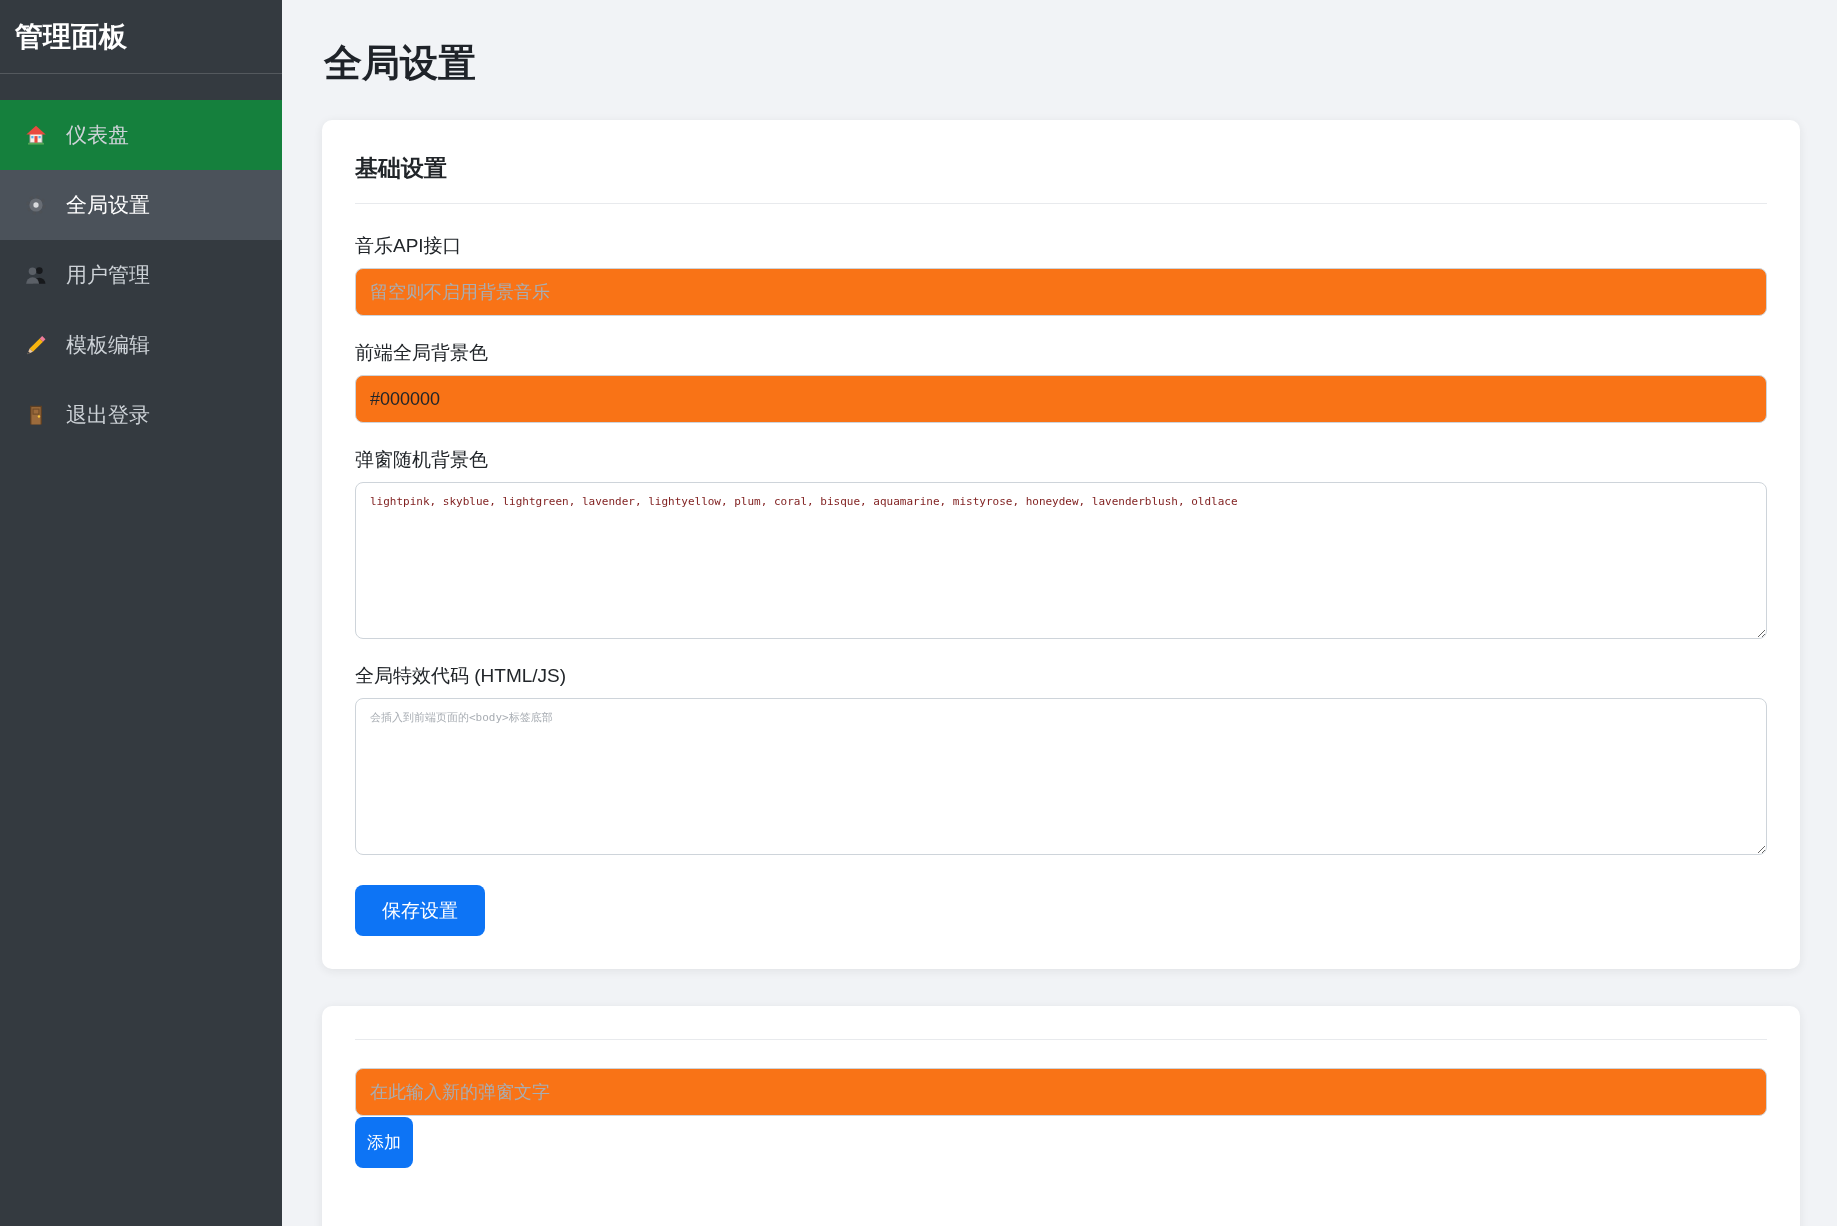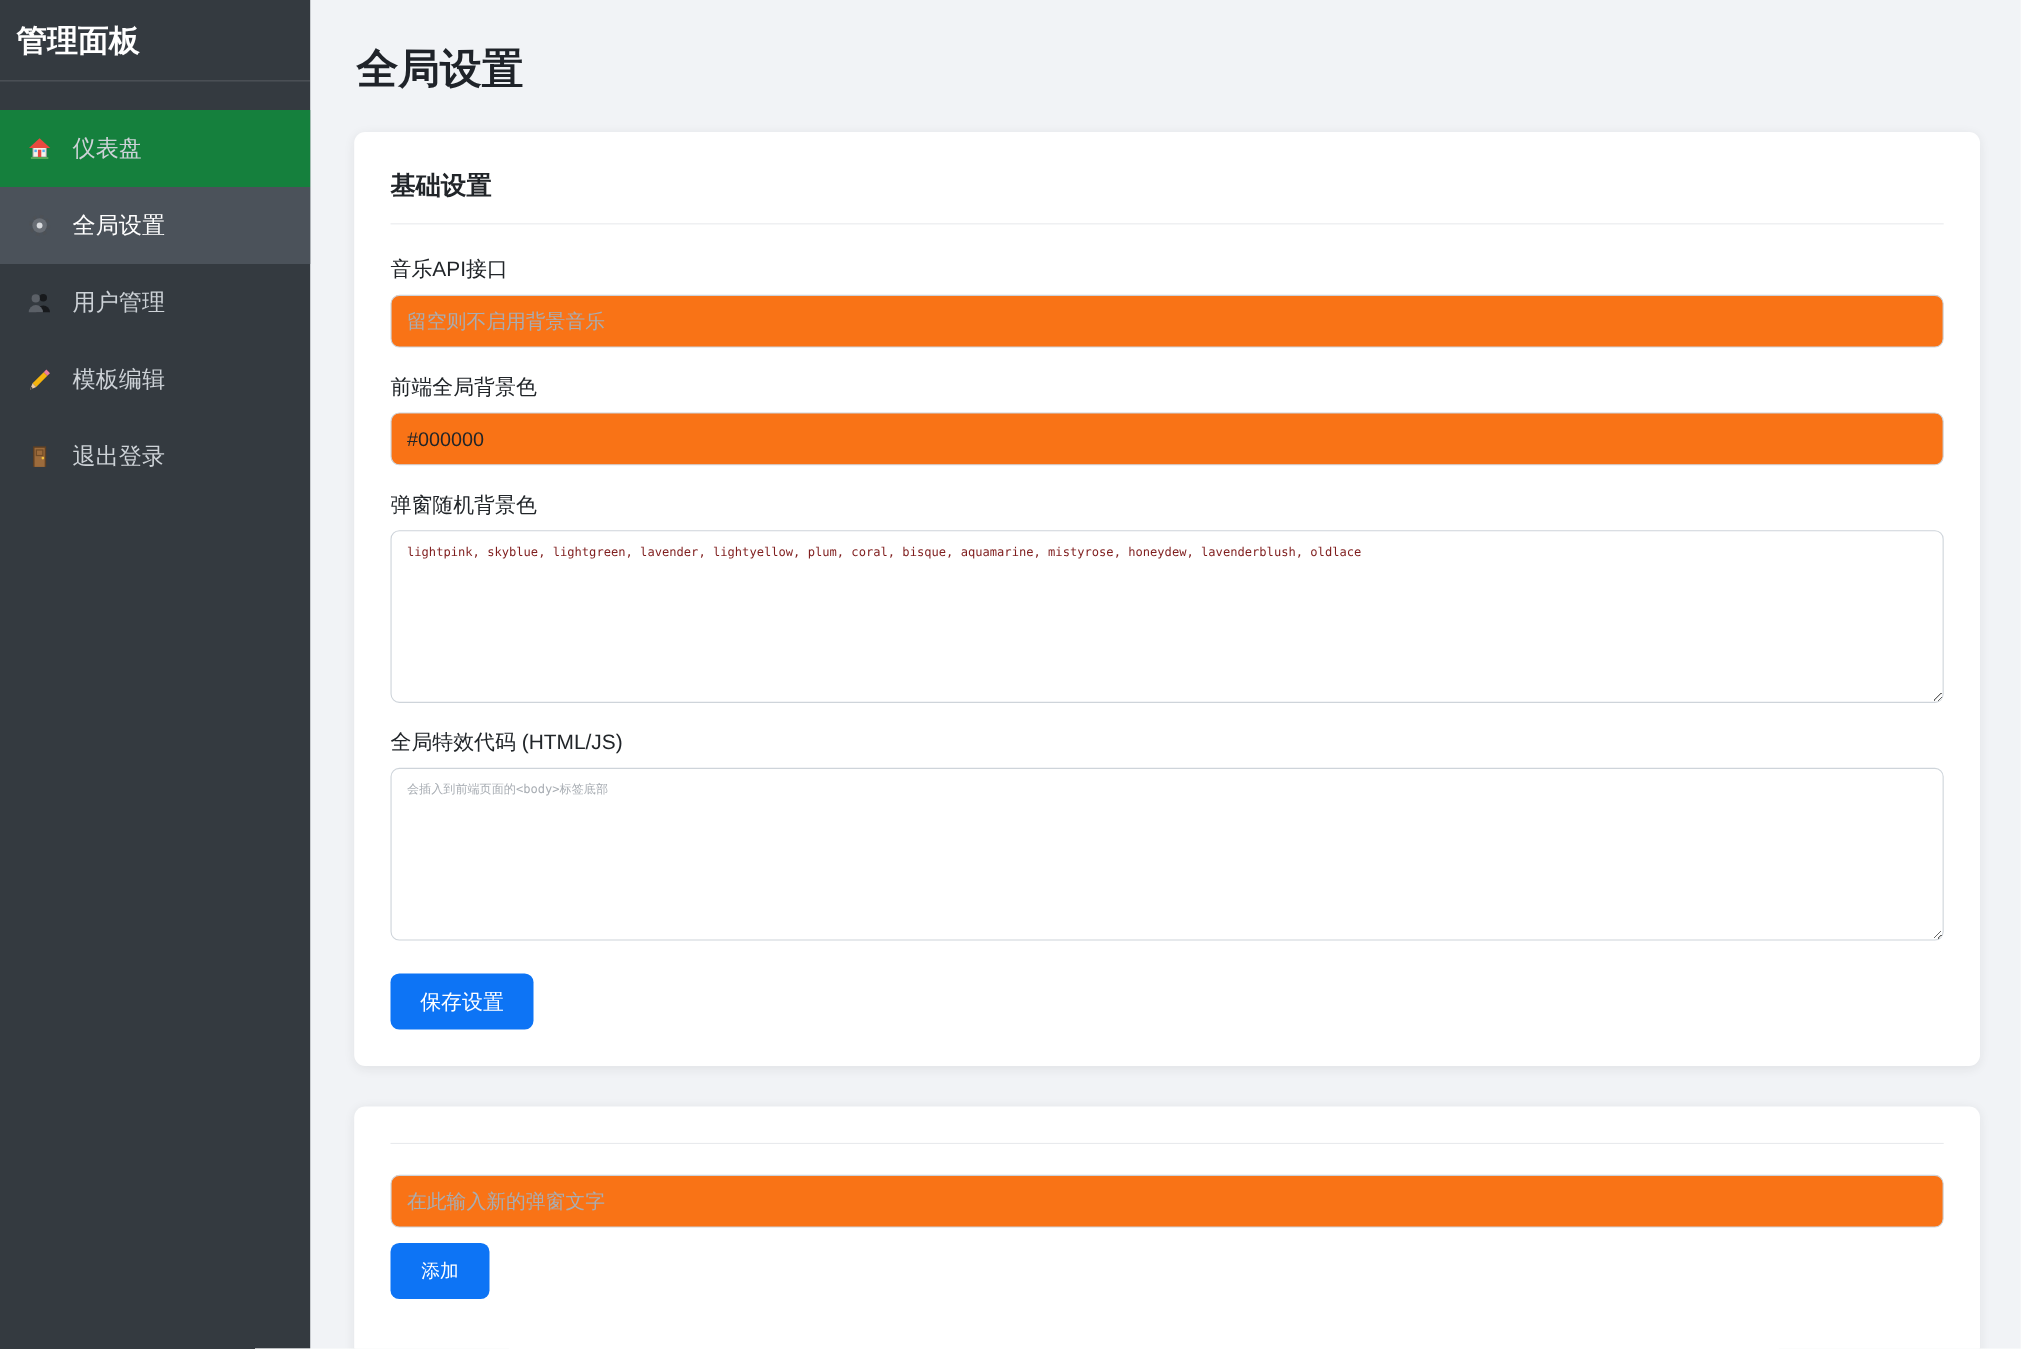--- a/index.html
+++ b/index.html
@@ -60,21 +60,21 @@
     padding:8px 14px; font-size:11px; line-height:22px; color:#7f1d1d;
     font-family:"DejaVu Sans Mono", monospace; outline:none; resize:both;
   }
   .form-textarea::placeholder { color:#a8adb3; }
 
   .btn {
     border:none; border-radius:8px; background:#0d74f5; color:#ffffff;
     cursor:pointer; font-family:"Liberation Sans", sans-serif;
   }
   .btn-save { height:51px; padding:0 27px; font-size:19px; margin-top:2px;font-family:Liberation Serif, serif; }
-  .btn-add  { height:51px; padding:0 28px; font-size:17px; margin-top:14px; }
+  .btn-add  { height:51px; padding:0 12px; font-size:17px; margin-top:1px; }
 </style>
 </head>
 <body>
 
 <aside class="sidebar">
   <div class="sidebar-title">管理面板</div>
   <div class="sidebar-divider"></div>
 
   <nav class="menu">
 

